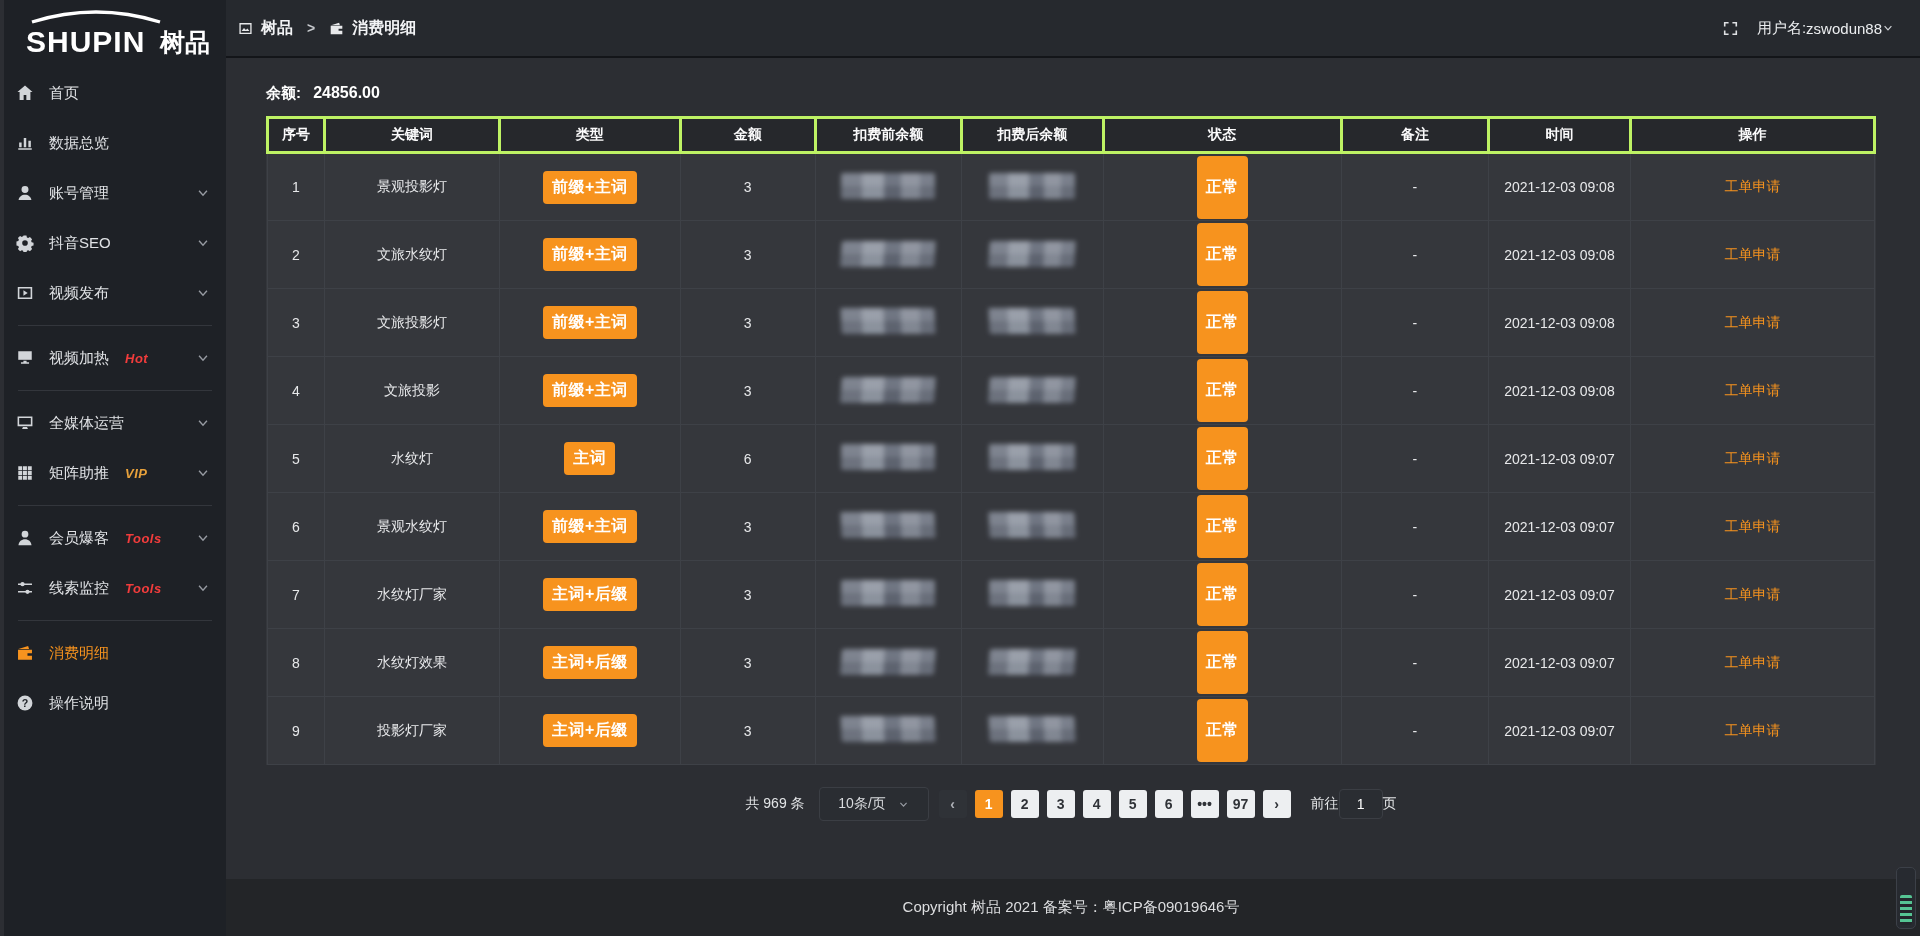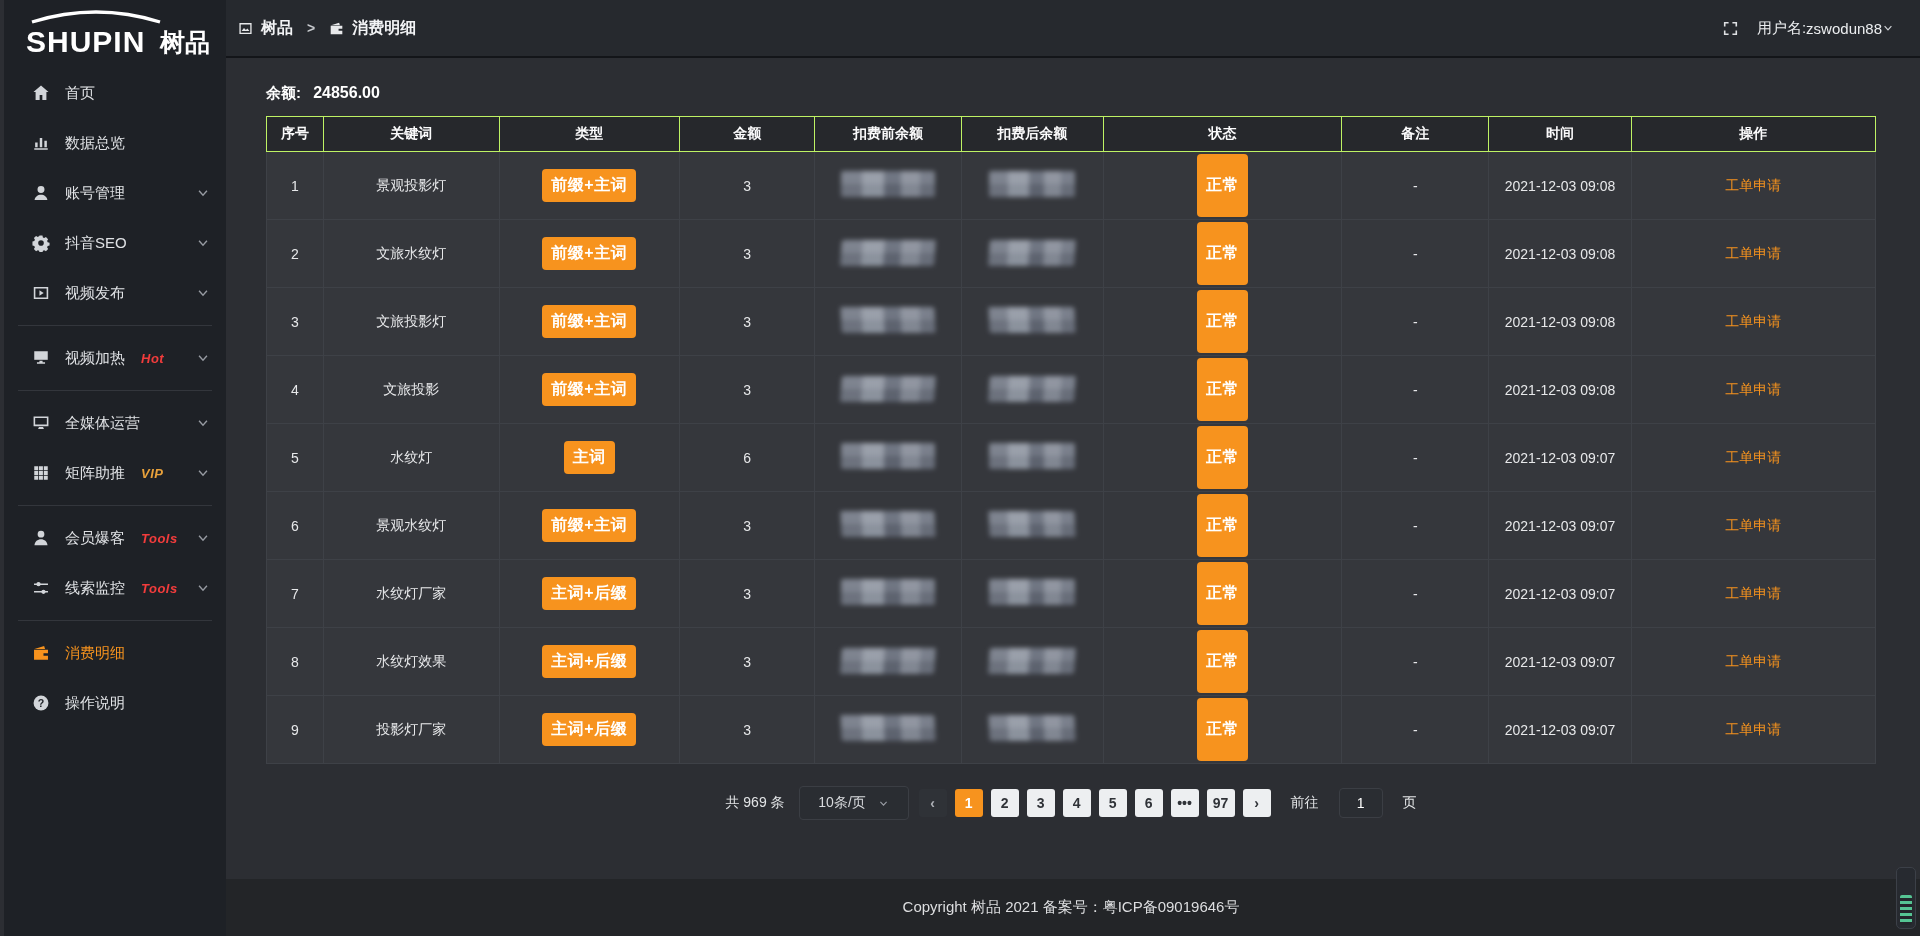--- a/index.html
+++ b/index.html
@@ -6,21 +6,21 @@
   html,body { width:1920px; height:936px; }
   body {
     position:relative; overflow:hidden;
     background:#2c2e33; color:#e6e7e9;
     font-family:"Liberation Sans","DejaVu Sans",sans-serif;
   }
   
   .sidebar { position:absolute; left:4px; top:0; width:222px; height:936px; background:#1e2126; z-index:3; }
   .logo { padding:8px 0 0 14px; height:58px; }
   .menu { margin-top:10px; }
-  .menu-item { height:50px; display:flex; align-items:center; padding:0 16px 0 28px; font-size:15px; color:#e0e2e5; cursor:pointer; }
+  .menu-item { height:50px; display:flex; align-items:center; padding:0 16px 0 12px; font-size:15px; color:#e0e2e5; cursor:pointer; }
   .mi-icon { width:18px; height:18px; margin-right:15px; display:inline-flex; color:#d2d5d9; flex:none; }
   .mi-icon svg { width:18px; height:18px; }
   .mi-tag { font-size:13px; font-weight:bold; font-style:italic; margin-left:16px; letter-spacing:.5px; }
   .mi-tag.red { color:#f23c3c; }
   .mi-tag.gold { color:#e9a23b; }
   .mi-chevron { margin-left:auto; color:#979ba2; display:inline-flex; }
   .mi-chevron svg { width:14px; height:14px; }
   .menu-item.active, .menu-item.active .mi-icon { color:#f7931e; }
   .menu-divider { height:1px; background:#33363c; margin:7px 14px; }
   
@@ -33,21 +33,21 @@
   .fs-icon { display:inline-flex; color:#dfe1e4; cursor:pointer; } .fs-icon svg { width:17px; height:17px; }
   .user-entry { display:flex; align-items:center; gap:0; cursor:pointer; }
   .user-caret { display:inline-flex; color:#cfd2d6; } .user-caret svg { width:12px; height:12px; }
   
   .content { position:absolute; left:222px; right:0; top:60px; }
   .balance { margin:24px 0 0 44px; font-size:15px; font-weight:bold; color:#fff; }
   .balance .bal-value { margin-left:8px; font-size:16px; }
   .table-wrap { margin:13px 44px 0 44px; }
   table { width:100%; border-collapse:collapse; table-layout:fixed; background:#35373c; }
   thead th { background:#26282c; height:35px; font-size:14px; font-weight:bold; color:#fbfbfc;
-    border:1px solid #bef264; }
+    border:3px solid #bef264; }
   tbody td { height:68px; text-align:center; font-size:14px; color:#e7e8ea; border:1px solid #3e4147; }
   .badge { display:inline-block; background:#f7931e; color:#fff; font-size:16px; font-weight:bold;
     padding:6px 9px; border-radius:4px; letter-spacing:.5px; }
   .badge.status { padding:21px 9px; }
   .redacted { display:inline-block; height:26px; border-radius:2px; filter:blur(2.4px); opacity:.92;
     background:
       linear-gradient(90deg,#74777d 0 22%,#969aa1 22% 46%,#63666c 46% 64%,#8b8e95 64% 84%,#6f7278 84%),
       linear-gradient(0deg,#7d8086 0 50%,#8f9299 50%); background-blend-mode:overlay; }
   .redacted.r1 { width:94px; } .redacted.r2 { width:86px; }
   tbody tr:nth-child(even) .redacted { transform:skewX(-4deg) translateY(1px); }
@@ -56,21 +56,21 @@
   
   .pagination { display:flex; align-items:center; justify-content:center; margin-top:22px; gap:8px; font-size:14px; }
   .pg-total { color:#e2e4e6; margin-right:6px; }
   .pg-select { width:110px; height:34px; background:#2a2d32; border:1px solid #3b3e44; border-radius:4px;
     display:flex; align-items:center; justify-content:center; gap:12px; color:#d9dbde; cursor:pointer; margin-right:2px; }
   .pg-select .sel-caret { display:inline-flex; color:#9a9ea5; } .pg-select .sel-caret svg { width:11px; height:11px; }
   .pg-btn { min-width:28px; height:28px; padding:0 4px; background:#edeff1; color:#303338; border-radius:3px;
     display:flex; align-items:center; justify-content:center; font-weight:bold; cursor:pointer; }
   .pg-btn.active { background:#f7931e; color:#fff; }
   .pg-btn.pg-prev { background:#2f3237; color:#aeb1b7; }
-  .pg-goto { display:flex; align-items:center; gap:20px; margin-left:12px; color:#e2e4e6; }
+  .pg-goto { display:flex; align-items:center; gap:0; margin-left:12px; color:#e2e4e6; }
   .pg-input { width:44px; height:30px; background:#2a2d32; border:1px solid #3b3e44; border-radius:4px;
     color:#fff; text-align:center; font-size:14px; font-family:inherit; }
   
   .footer { position:absolute; left:222px; right:0; bottom:0; height:57px; background:#232528;
     display:flex; align-items:center; justify-content:center; font-size:15px; color:#dddee0; z-index:1; }
   
   .corner-widget { position:absolute; right:4px; bottom:7px; width:20px; height:62px; background:#272a30;
     border:1px solid #3c4048; border-radius:5px; z-index:4; }
   .corner-widget::after { content:""; position:absolute; left:3px; right:3px; bottom:3px; height:30px;
     background:repeating-linear-gradient(180deg,#55c493 0 3px,#23262b 3px 6px); border-radius:2px; }

